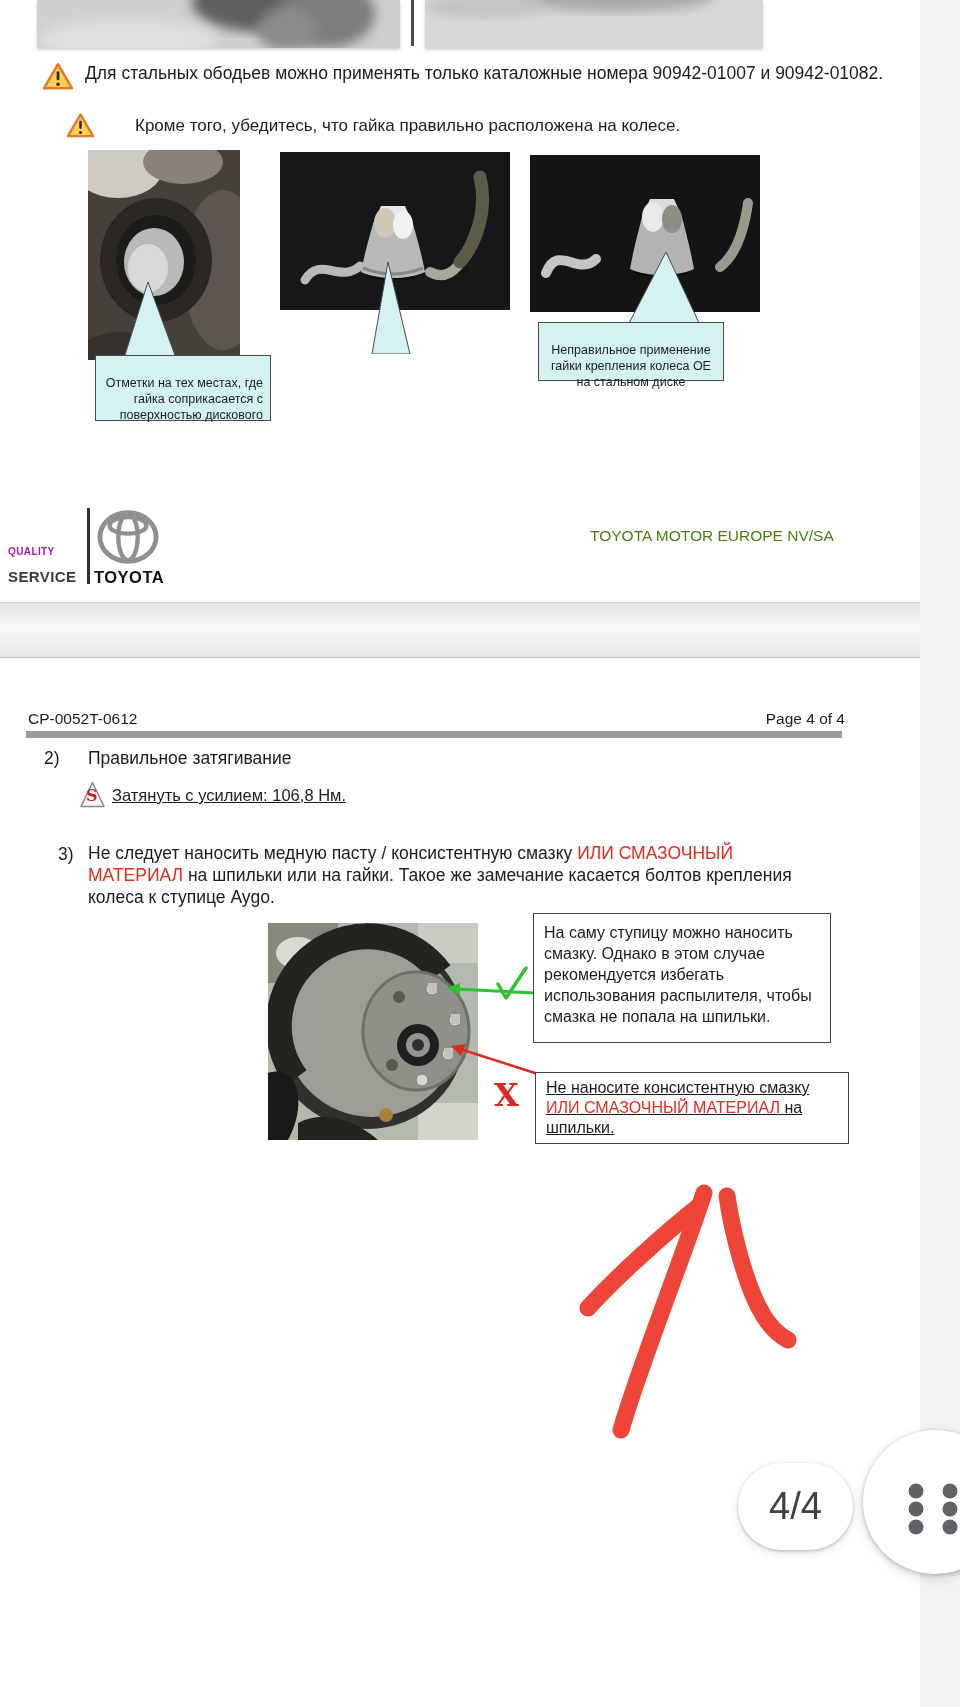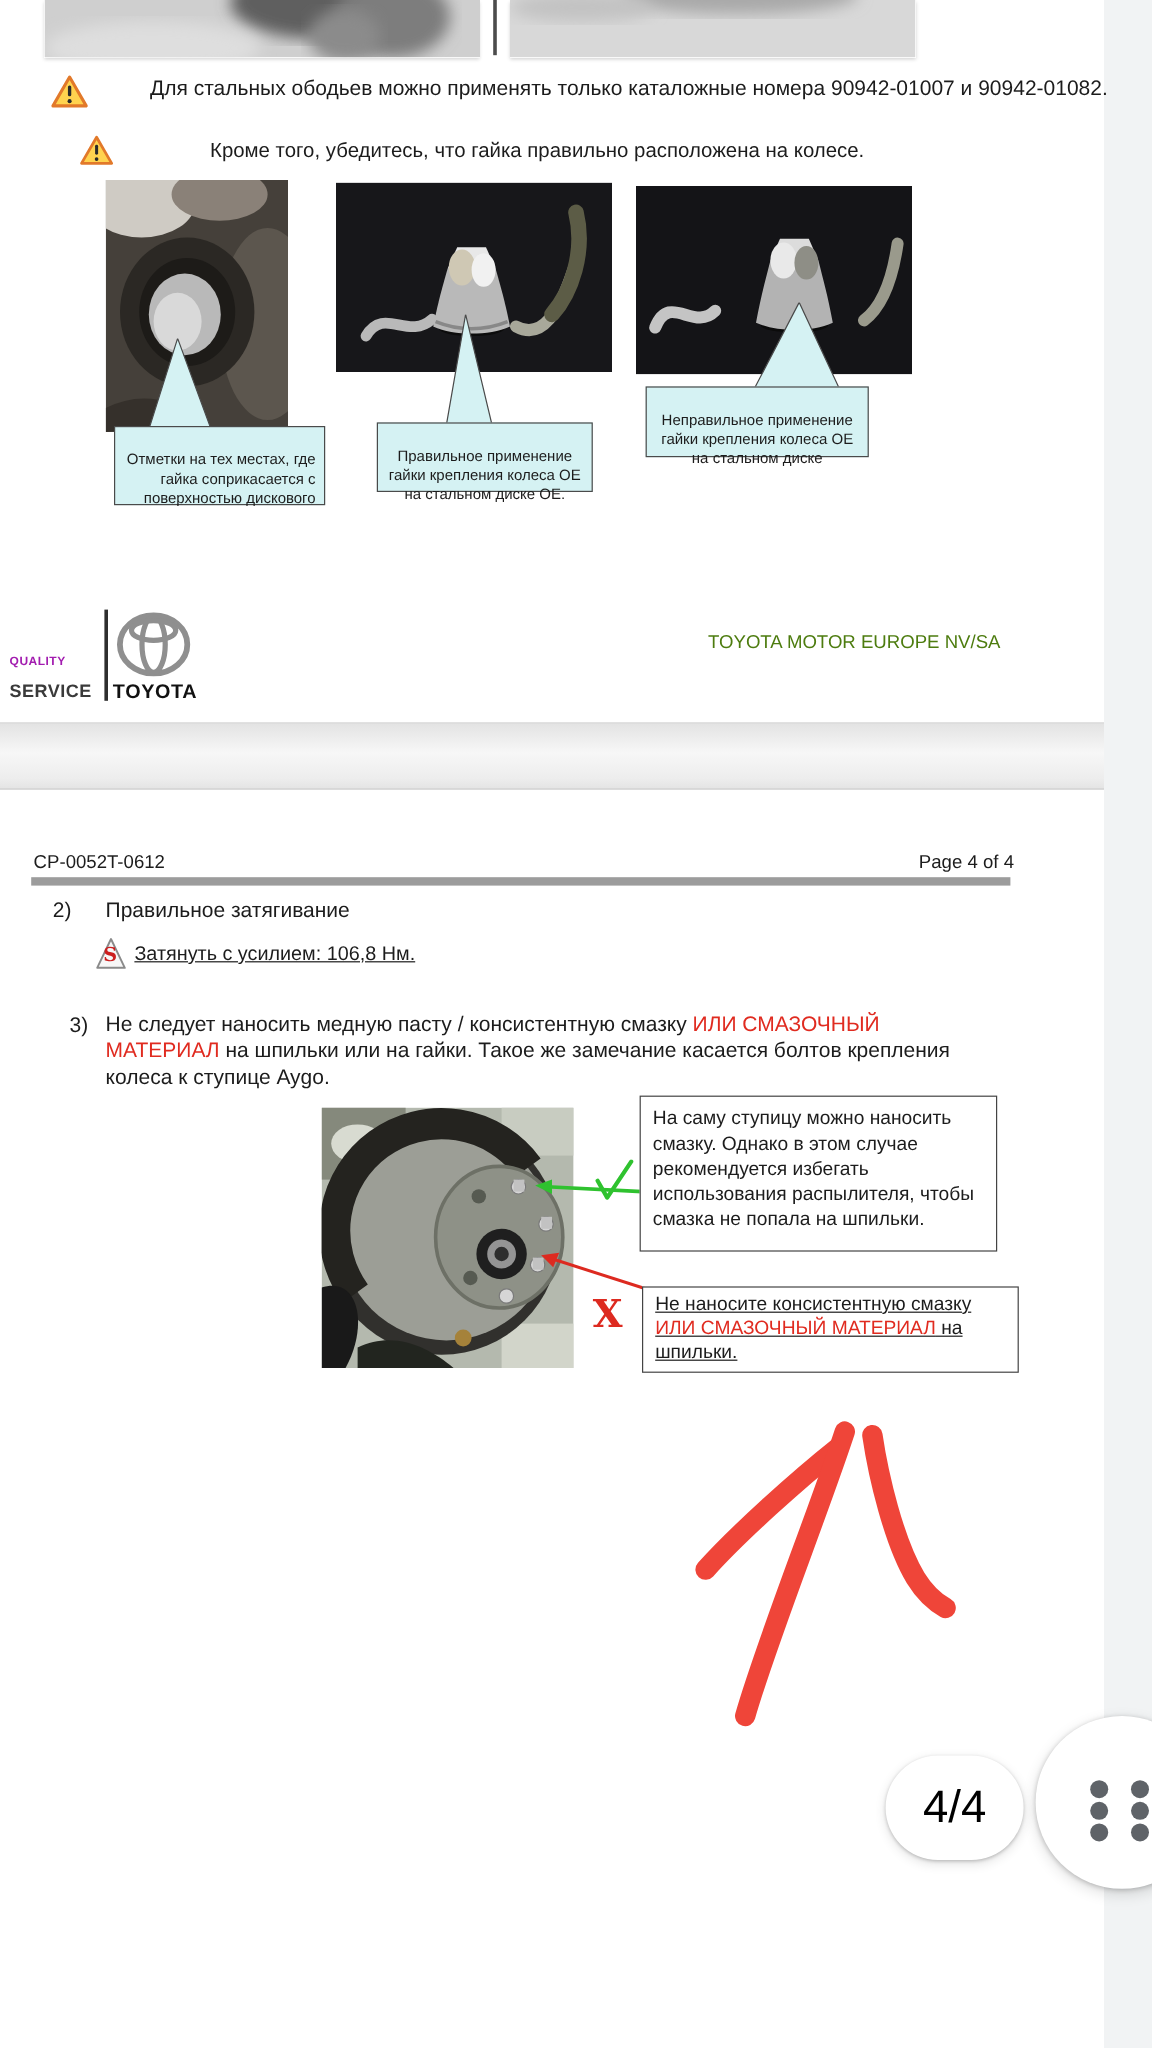--- a/index.html
+++ b/index.html
@@ -14,21 +14,21 @@
   
   .top-photo{top:0;height:48px;box-shadow:0 2px 3px rgba(0,0,0,.18);z-index:1;overflow:hidden;}
   .tp1{left:37px;width:363px;}
   .tp2{left:425px;width:338px;}
   .tp-divider{left:411px;top:0;width:3px;height:46px;background:#4c4c4c;z-index:1;}
 
   
   .warn-icon{z-index:2;}
   .warn1-icon{left:42px;top:62px;width:32px;height:29px;}
   .warn2-icon{left:66px;top:112px;width:29px;height:27px;}
-  .warn-text{font-size:17.5px;line-height:22px;margin-left:40px;}
+  .warn-text{font-size:17.5px;line-height:22px;}
   .warn1-text{left:85px;top:62px;width:815px;}
   .warn2-text{left:135px;top:115px;width:700px;font-size:17px;}
 
   
   .photo{z-index:1;overflow:hidden;}
   .photo1{left:88px;top:150px;width:152px;height:210px;}
   .photo2{left:280px;top:152px;width:230px;height:158px;}
   .photo3{left:530px;top:155px;width:230px;height:157px;}
   .tail{z-index:2;}
   .tail1{left:118px;top:282px;width:64px;height:76px;}
@@ -90,21 +90,21 @@
   }
 
   
   .red-marker{left:560px;top:1165px;width:250px;height:290px;z-index:2;}
 
   
   .pill{
     left:738px;top:1463px;width:115px;height:87px;border-radius:46px;background:#fff;
     box-shadow:0 1px 3px rgba(0,0,0,.22),0 3px 10px rgba(0,0,0,.12);
     display:flex;align-items:center;justify-content:center;
-    font-size:38px;color:#000000;z-index:4;
+    font-size:38px;color:#404040;z-index:4;
   }
   .grid-btn{
     left:863px;top:1430px;width:144px;height:144px;border-radius:50%;background:#fff;
     box-shadow:0 1px 4px rgba(0,0,0,.22),0 4px 12px rgba(0,0,0,.14);
     z-index:5;border:none;cursor:pointer;
   }
 </style>
 </head>
 <body>
 
@@ -199,21 +199,20 @@
     <polygon points="30,0 6,76 58,76" fill="#d5f2f3" stroke="#4a4a4a" stroke-width="1"></polygon>
   </svg>
   <svg class="abs tail tail2" viewBox="0 0 52 92">
     <polygon points="22,0 6,92 44,92" fill="#d5f2f3" stroke="#4a4a4a" stroke-width="1"></polygon>
   </svg>
   <svg class="abs tail tail3" viewBox="0 0 78 73">
     <polygon points="40,0 2,73 74,73" fill="#d5f2f3" stroke="#4a4a4a" stroke-width="1"></polygon>
   </svg>
 
   <div class="abs callout callout1">Отметки на тех местах, где гайка соприкасается с поверхностью дискового</div>
-  <div class="abs callout callout2">Правильное применение гайки крепления колеса OE на стальном диске OE.</div>
   <div class="abs callout callout3">Неправильное применение гайки крепления колеса OE на стальном диске</div>
 
   <div class="abs fq">QUALITY</div>
   <div class="abs fs">SERVICE</div>
   <div class="abs fbar"></div>
   <svg class="abs femblem" viewBox="0 0 64 56">
     <ellipse cx="32" cy="28" rx="29" ry="25" fill="none" stroke="#8f8f8f" stroke-width="5"></ellipse>
     <ellipse cx="32" cy="28" rx="10" ry="24" fill="none" stroke="#8f8f8f" stroke-width="4.5"></ellipse>
     <ellipse cx="32" cy="16" rx="19" ry="8.5" fill="none" stroke="#8f8f8f" stroke-width="4.5"></ellipse>
   </svg>

